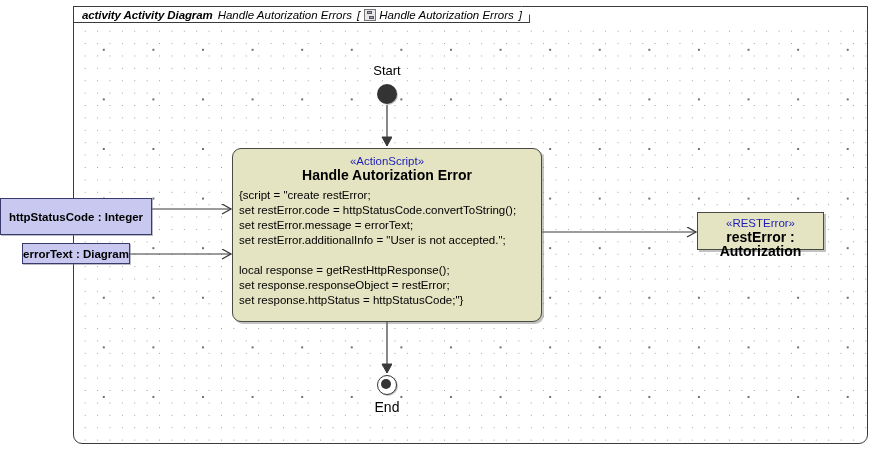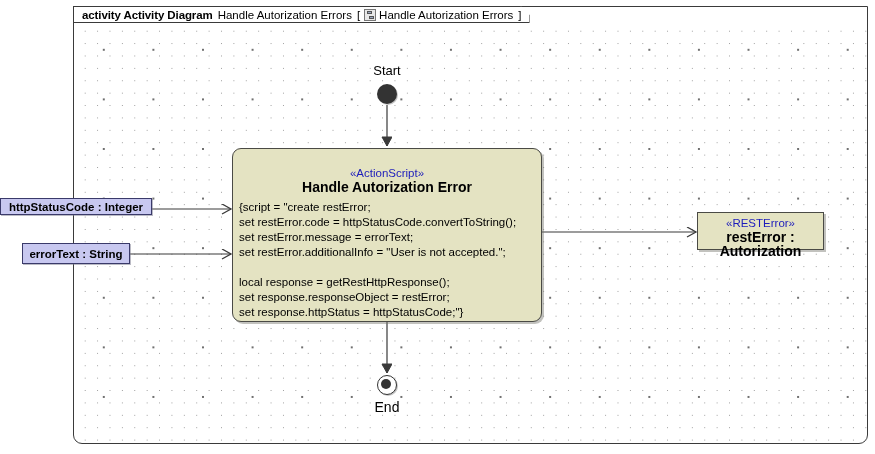--- a/index.html
+++ b/index.html
@@ -56,20 +56,21 @@
     box-sizing: border-box;
     background: #ffffff;
     padding: 0 7px 0 8px;
     display: flex;
     align-items: center;
     white-space: nowrap;
     font-size: 11.5px;
     color: #000;
     border-radius: 0;
     clip-path: polygon(0 0, calc(100% - 9px) 0, 100% 9px, 100% 100%, 0 100%);
+    font-style: italic;
   }
   #frame-header .kw {
     font-weight: bold;
     letter-spacing: -0.1px;
   }
   #frame-header .nm { margin-left: 5px; }
   #frame-header .br { margin-left: 5px; }
   .hdr-icon {
     display: inline-block;
     width: 12px;
@@ -121,21 +122,21 @@
     left: 232px;
     top: 148px;
     width: 310px;
     height: 174px;
     background: #e4e3c2;
     border: 1px solid #4a4a45;
     border-radius: 9px;
     box-sizing: border-box;
     box-shadow: 2px 2px 0 rgba(120,120,110,0.45);
   }
-  #action-node .hdr { padding-top: 17px; }
+  #action-node .hdr { padding-top: 5px; }
   #action-node .body {
     margin-top: 6px;
     padding: 0 6px 0 6px;
     font-size: 11.5px;
     line-height: 15px;
     color: #000;
     white-space: pre;
   }
 
   
@@ -159,21 +160,21 @@
     border: 1px solid #3a3a6a;
     box-sizing: border-box;
     font-weight: bold;
     font-size: 11.5px;
     color: #000;
     display: flex;
     align-items: center;
     justify-content: center;
     box-shadow: 1px 1px 0 rgba(120,120,140,0.5);
   }
-  #param-http { left: 0px;  top: 198px; width: 152px; height: 17px; }
+  #param-http { left: 0px;  top: 198px; width: 152px; height: 37px; }
   #param-err  { left: 22px; top: 243px; width: 108px; height: 21px; }
 
   
   #start-node {
     position: absolute;
     left: 377px; top: 84px;
     width: 20px; height: 20px;
     background: #333333;
     border-radius: 50%;
     box-shadow: 1px 1px 0 rgba(140,140,140,0.5);
@@ -279,21 +280,21 @@
 
 local response = getRestHttpResponse();
 set response.responseObject = restError;
 set response.httpStatus = httpStatusCode;"}</div>
   </div>
 
   <div class="param-box" id="param-http">
     <span>httpStatusCode : Integer</span>
   </div>
   <div class="param-box" id="param-err">
-    <span>errorText : String</span>
+    <span>errorText : Diagram</span>
   </div>
 
   <div id="rest-node">
     <div class="stereotype">«RESTError»</div>
     <div class="nodename">restError : Autorization</div>
   </div>
 
   <div id="end-node"></div>
   <div id="end-label">End</div>
 

